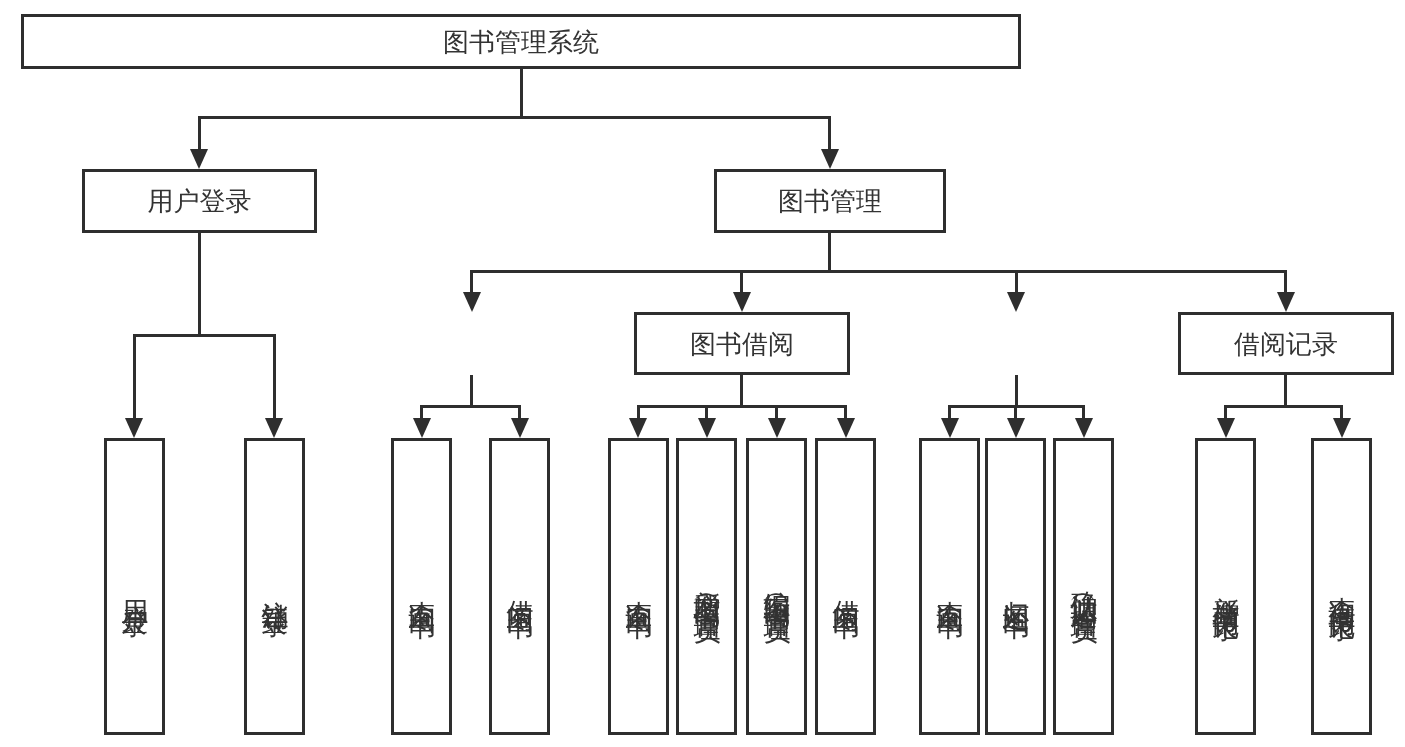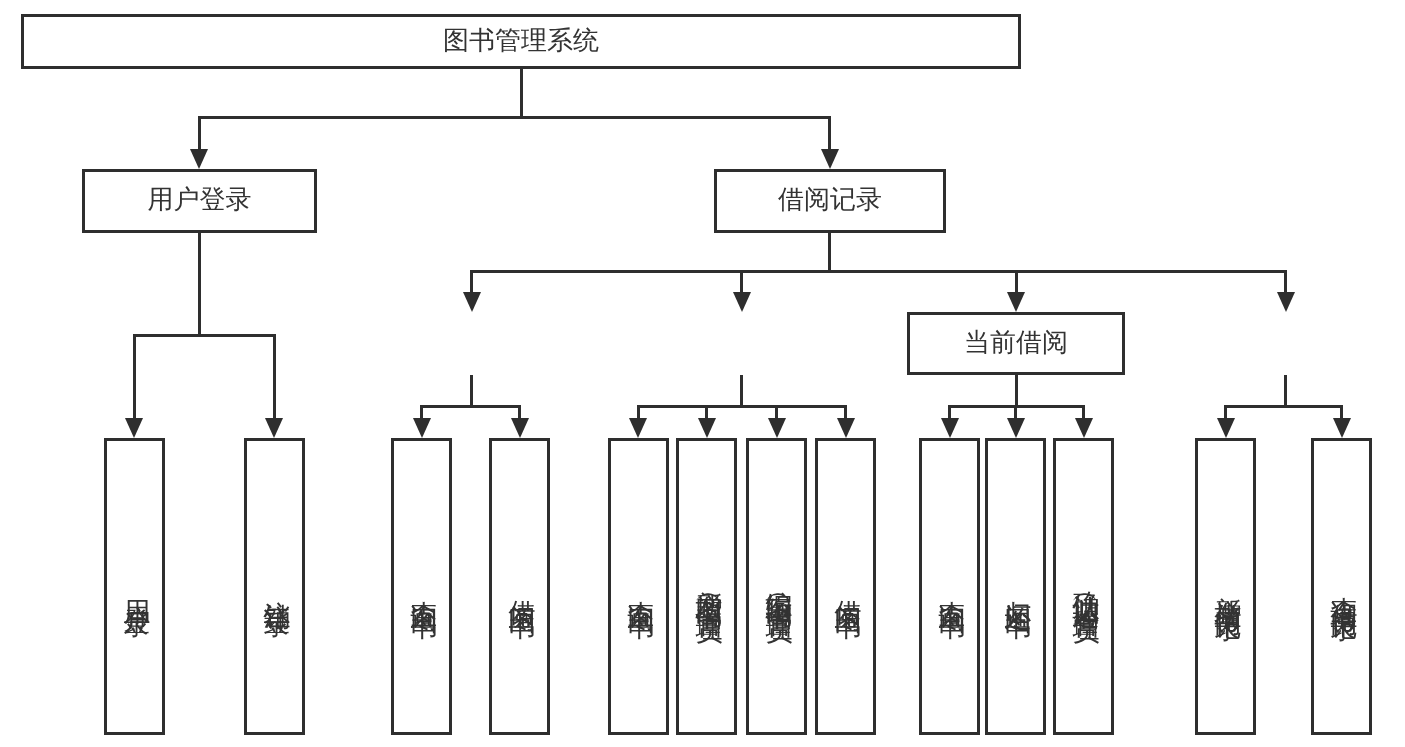--- a/index.html
+++ b/index.html
@@ -6,21 +6,21 @@
     --line:#2e2e2e;
     --text:#333333;
     --wm:#9e9e9e;
     --bg:#ffffff;
   }
   html,body{margin:0;padding:0;background:var(--bg);}
   #canvas{
     position:relative;
     width:1405px;height:747px;
     background:var(--bg);
-    font-family:Liberation Mono, monospace;
+    font-family:Liberation Sans, sans-serif;
     overflow:hidden;
   }
   .box{
     position:absolute;
     box-sizing:border-box;
     border:3px solid var(--line);
     background:#fff;
     display:flex;align-items:center;justify-content:center;
     color:var(--text);
     font-size:26px;
@@ -113,25 +113,28 @@
   <div class="ah" style="left:1333px;top:418px"></div>
 
   <div class="box" style="left:21px;top:14px;width:1000px;height:55px">
     <span>图书管理系统</span>
   </div>
 
   <div class="box" style="left:82px;top:169px;width:235px;height:64px">
     <span>用户登录</span>
   </div>
   <div class="box" style="left:714px;top:169px;width:232px;height:64px">
-    <span>借阅记录</span>
+    <span>图书管理</span>
   </div>
 
-  <div class="box" style="left:907px;top:312px;width:218px;height:63px">
-    <span>当前借阅</span>
+  <div class="box" style="left:634px;top:312px;width:216px;height:63px">
+    <span>图书借阅</span>
+  </div>
+  <div class="box" style="left:1178px;top:312px;width:216px;height:63px">
+    <span>借阅记录</span>
   </div>
 
   <div class="box v" style="left:104px;top:438px;width:61px;height:297px">
     <span>用户登录</span>
   </div>
   <div class="box v" style="left:244px;top:438px;width:61px;height:297px">
     <span>注销登录</span>
   </div>
   <div class="box v" style="left:391px;top:438px;width:61px;height:297px">
     <span>查询图书</span>

